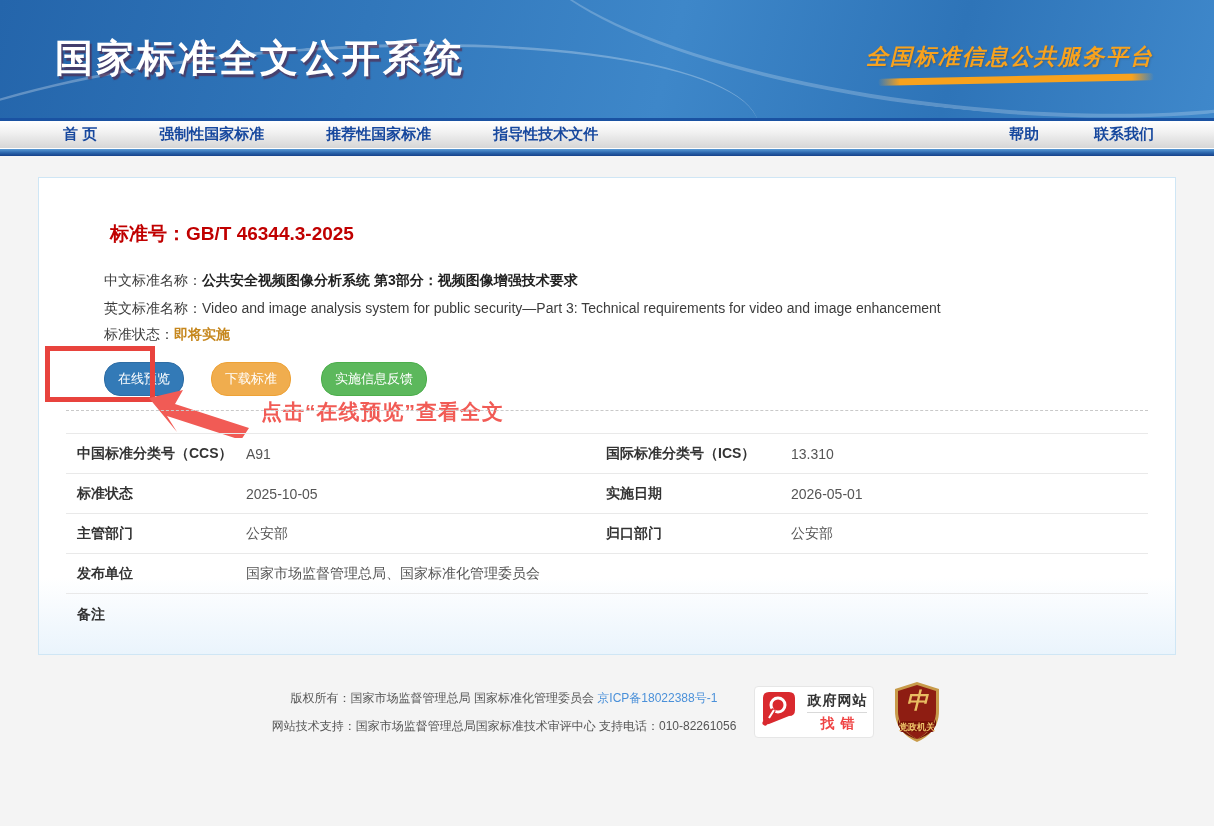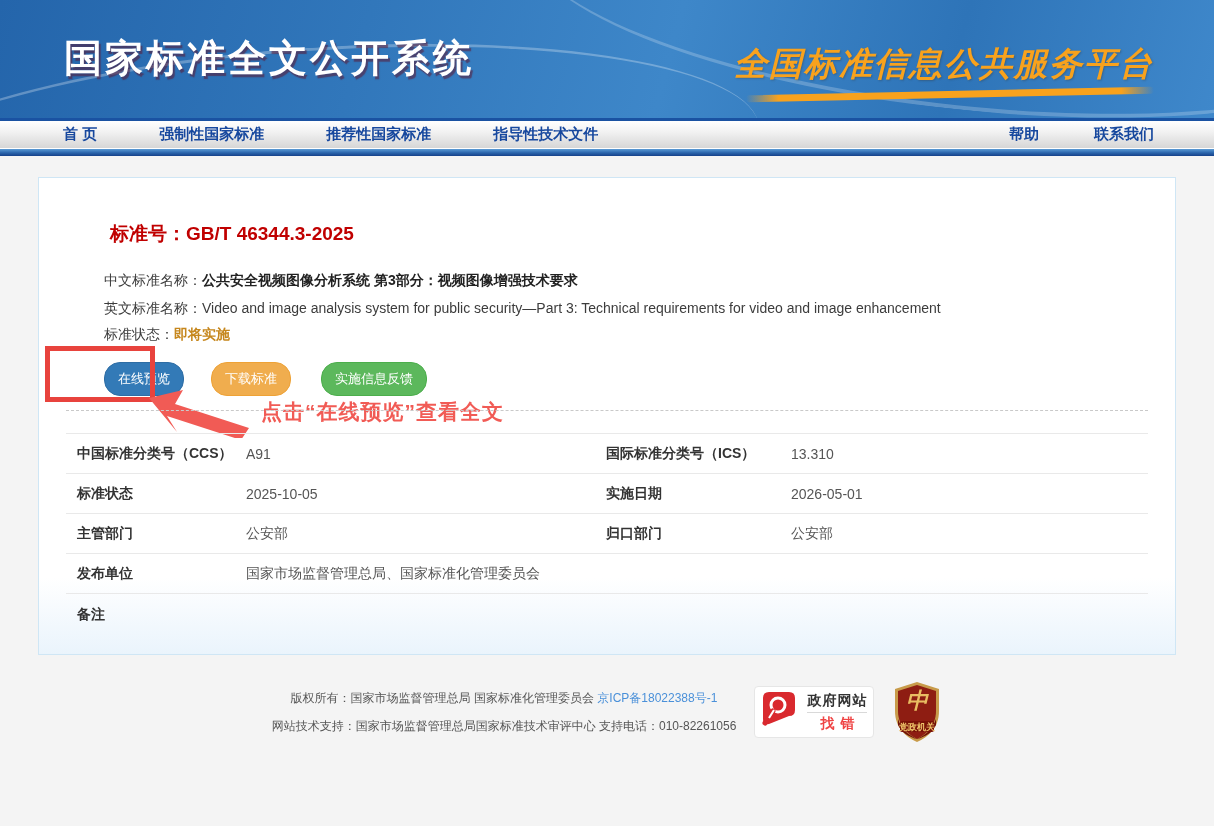--- a/index.html
+++ b/index.html
@@ -7,25 +7,25 @@
     font-family:"Liberation Sans","DejaVu Sans",sans-serif; background:#f4f4f4; }
 
   
   .hdr { position:relative; height:118px;
     background:linear-gradient(105deg,#2465ab 0%,#3177bb 30%,#3e87c9 55%,#2e74b8 78%,#3f88cb 100%);
     overflow:hidden; }
   .hdr .streak1 { position:absolute; left:-140px; top:48px; width:900px; height:220px;
     border-radius:50%; border-top:3px solid rgba(255,255,255,.28); transform:rotate(-4deg); }
   .hdr .streak2 { position:absolute; left:520px; top:-150px; width:900px; height:260px;
     border-radius:50%; border-bottom:4px solid rgba(255,255,255,.22); transform:rotate(6deg); }
-  .hdr-title { position:absolute; left:64px; top:33px; color:#fff; font-size:38px; font-weight:bold;
+  .hdr-title { position:absolute; left:55px; top:33px; color:#fff; font-size:38px; font-weight:bold;
     letter-spacing:3px; text-shadow:2px 3px 1px rgba(92,22,48,.55); }
   .plat { position:absolute; right:60px; top:42px; text-align:right; }
   .plat-txt { font-family:"DejaVu Serif",serif; font-style:italic; font-weight:bold;
-    color:#f8a21d; font-size:33px; letter-spacing:2px;
+    color:#f8a21d; font-size:22px; letter-spacing:2px;
     text-shadow:1px 1px 2px rgba(60,30,0,.25); }
   .plat-brush { margin-top:4px; margin-left:12px; height:7px; border-radius:4px;
     background:linear-gradient(90deg,rgba(248,162,29,0) 0%,#f8a21d 8%,#f8a21d 92%,rgba(248,162,29,0) 100%);
     transform:rotate(-1.2deg); }
 
   
   .nav { height:30px; border-top:3px solid #1a52a2;
     background:linear-gradient(180deg,#ffffff 0%,#f2f2f2 40%,#d6d6d6 100%);
     display:flex; align-items:center; padding:0 60px 0 63px; font-size:15px; font-weight:bold; }
   .nav a { color:#17489e; text-decoration:none; cursor:pointer; }

